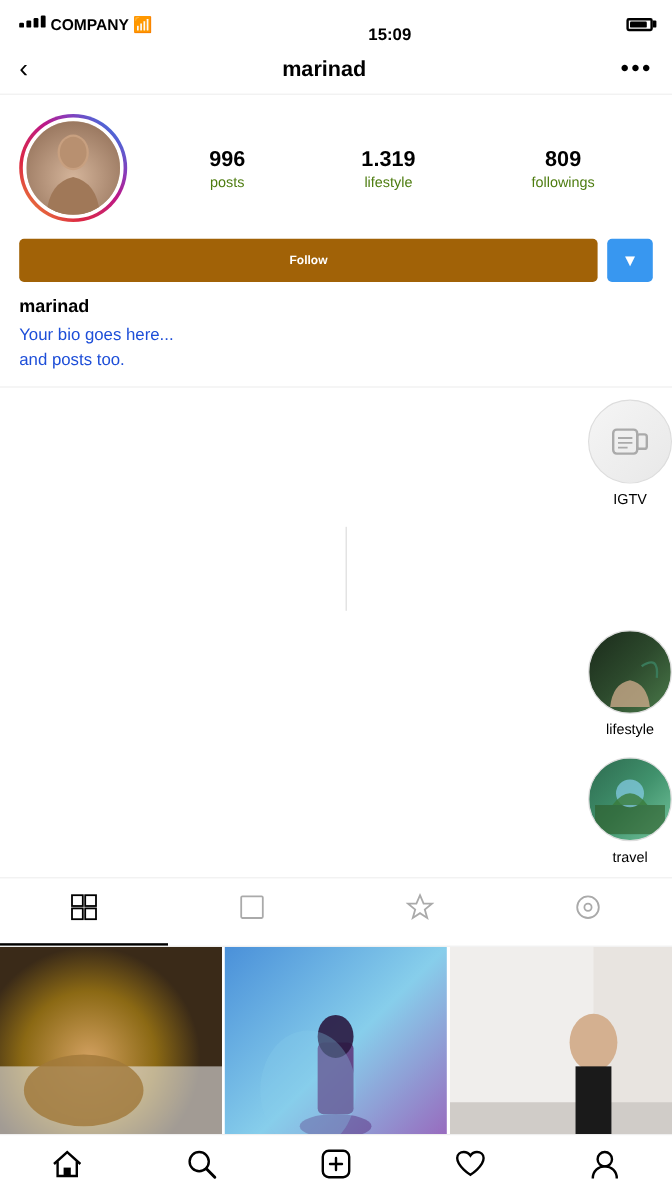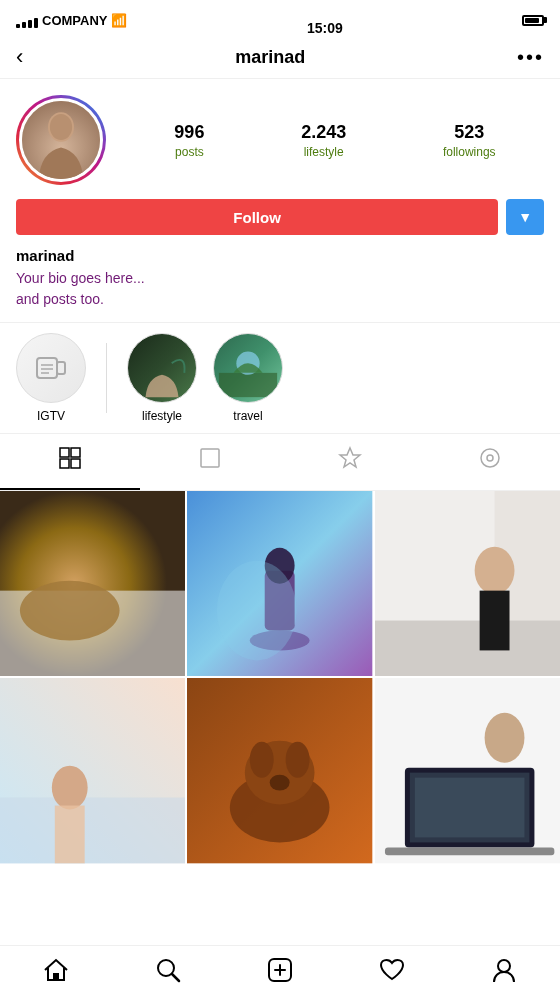--- a/index.html
+++ b/index.html
@@ -13,21 +13,21 @@
     }
 
     
     .status-bar {
       display: flex;
       justify-content: space-between;
       align-items: center;
       padding: 8px 16px 4px;
       height: 36px;
     }
-    .status-left { display: flex; align-items: flex-end; gap: 4px; font-size: 13px; font-weight: 600; }
+    .status-left { display: flex; align-items: flex-start; gap: 4px; font-size: 13px; font-weight: 600; }
     .status-center { font-size: 14px; font-weight: 600; margin-top: 15px; }
     .status-right { display: flex; align-items: center; gap: 6px; }
     .signal-bars { display: flex; align-items: flex-end; gap: 2px; }
     .signal-bars span { background: #000; display: block; width: 4px; border-radius: 1px; }
     .wifi-icon { font-size: 13px; }
     .battery-icon {
       width: 22px; height: 11px; border: 2px solid #000; border-radius: 2px; position: relative; display: flex; align-items: center; padding: 1px;
     }
     .battery-icon::after { content: ''; position: absolute; right: -5px; top: 50%; transform: translateY(-50%); width: 3px; height: 6px; background: #000; border-radius: 0 1px 1px 0; }
     .battery-fill { background: #000; height: 100%; width: 85%; border-radius: 1px; }
@@ -85,58 +85,59 @@
     .stat-label { font-size: 12px; color: #4d7c0f; margin-top: 2px; }
 
     
     .follow-area {
       display: flex;
       gap: 8px;
       margin-top: 10px;
     }
     .follow-btn {
       flex: 1;
-      background: #ef4444;
+      background: #a16207;
       color: #fff;
       border: none;
       border-radius: 4px;
       padding: 1px;
-      font-size: 15px;
+      font-size: 10px;
       font-weight: 600;
       cursor: pointer;
     }
     .follow-dropdown {
       background: #3897f0;
       color: #fff;
       border: none;
       border-radius: 4px;
       padding: 10px 12px;
       font-size: 14px;
       cursor: pointer;
       display: flex;
       align-items: center;
     }
 
     
     .profile-bio {
       padding: 0 16px 12px;
     }
     .bio-name { font-size: 15px; font-weight: 700; margin-bottom: 4px; }
-    .bio-text { font-size: 14px; line-height: 1.5; color: #701a75; }
+    .bio-text { font-size: 14px; line-height: 1.5; color: #1d4ed8; }
     .bio-link { font-size: 14px; color: #003569; text-decoration: none; display: block; margin-top: 2px; }
 
     
     .highlights-section {
       padding: 10px 0 10px 16px;
       border-top: 1px solid #efefef;
       border-bottom: 1px solid #efefef;
       display: flex;
       gap: 16px;
       overflow-x: auto;
-      align-items: center;
+      align-items: flex-end;
+      flex-direction: column;
     }
     .highlights-section::-webkit-scrollbar { display: none; }
     .highlight-item { display: flex; flex-direction: column; align-items: center; gap: 6px; flex-shrink: 0; }
     .highlight-circle {
       width: 70px;
       height: 70px;
       border-radius: 50%;
       border: 1px solid #ddd;
       overflow: hidden;
       background: #f0f0f0;
@@ -246,25 +247,25 @@
         </svg>
       </div>
     </div>
 
     <div class="profile-stats">
       <div class="stat-item">
         <span class="stat-number">996</span>
         <span class="stat-label">posts</span>
       </div>
       <div class="stat-item">
-        <span class="stat-number">2.243</span>
+        <span class="stat-number">1.319</span>
         <span class="stat-label">lifestyle</span>
       </div>
       <div class="stat-item">
-        <span class="stat-number">523</span>
+        <span class="stat-number">809</span>
         <span class="stat-label">followings</span>
       </div>
     </div>
   </div>
 
   <div class="follow-area">
     <button class="follow-btn">Follow</button>
     <button class="follow-dropdown">▼</button>
   </div>
 </div>

